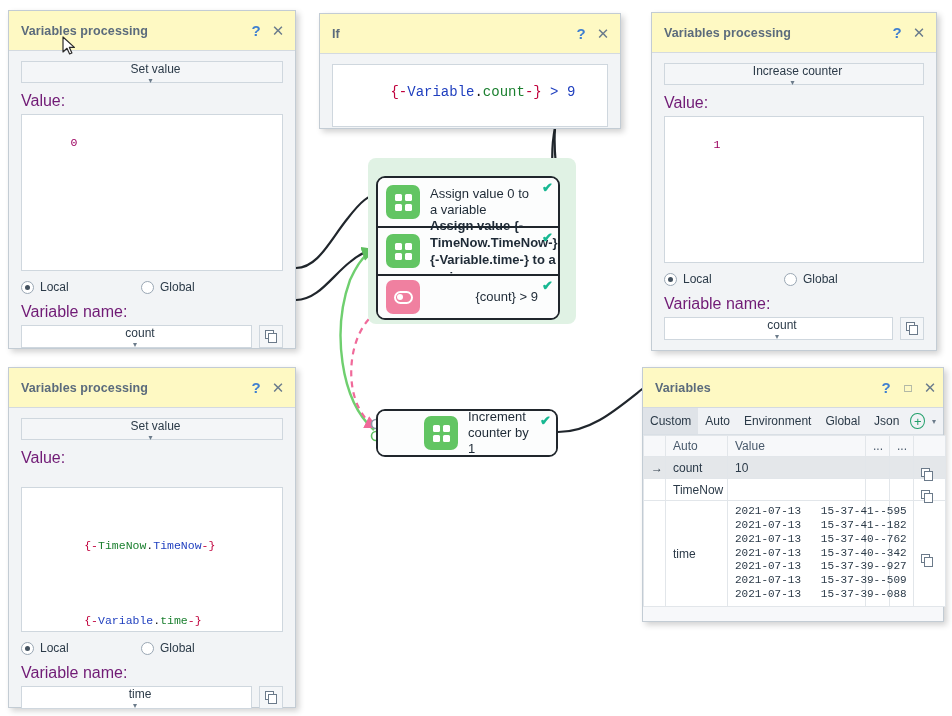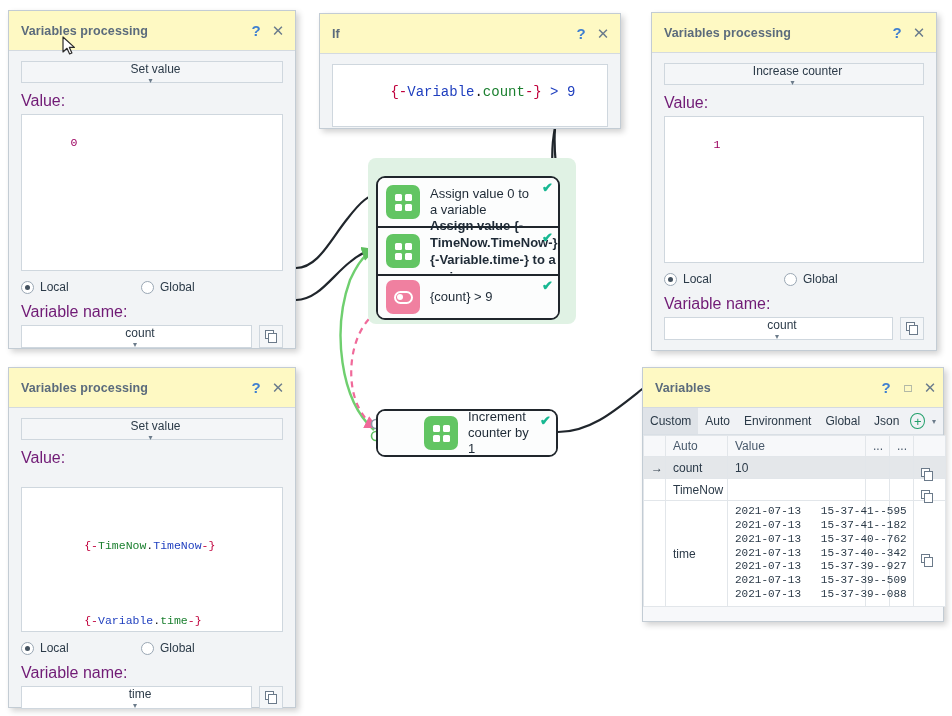--- a/index.html
+++ b/index.html
@@ -145,20 +145,21 @@
     box-sizing: border-box;
     overflow: hidden;
   }
   .node-row {
     display: flex;
     align-items: center;
     padding: 6px 8px;
     position: relative;
     box-sizing: border-box;
     background:#fcfdfd;
+    justify-content:space-between;
   }
   .node-row + .node-row { border-top: 2px solid #20262c; }
   .nicon {
     width: 34px; height: 34px; border-radius: 7px;
     flex: 0 0 auto;
     display:flex; align-items:center; justify-content:center;
     margin-right: 10px;
   }
   .nicon.green { background:#62c563; }
   .nicon.pink  { background:#f080a0; }

